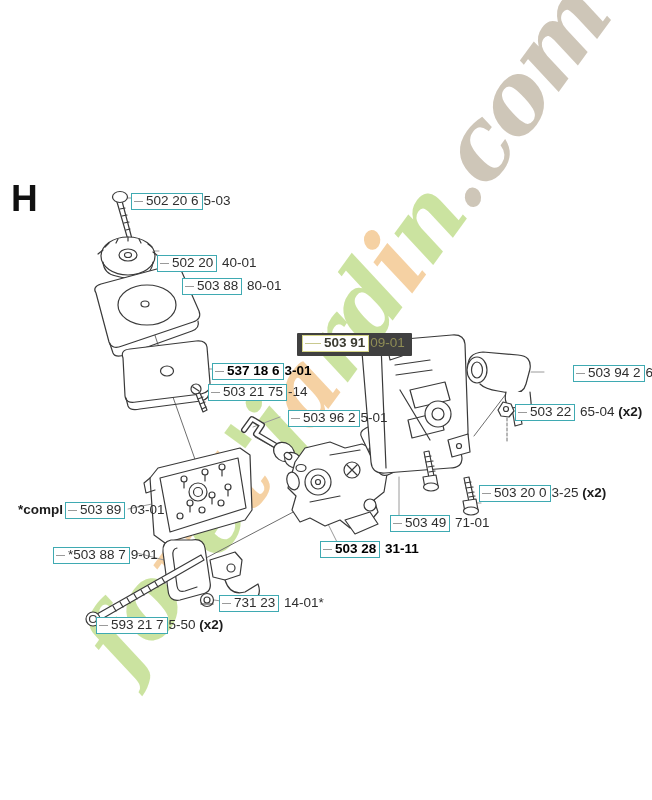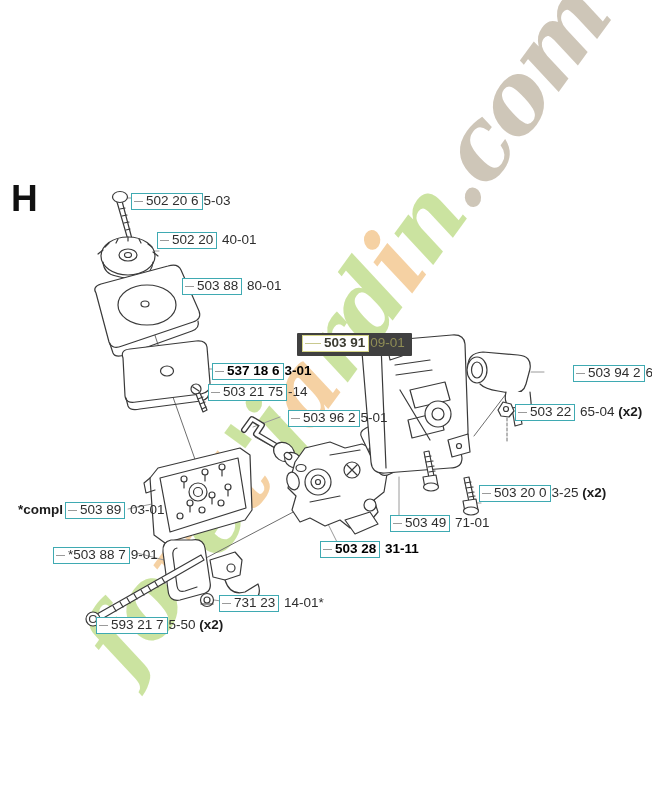--- a/index.html
+++ b/index.html
@@ -209,21 +209,21 @@
       <ellipse cx="471" cy="511" rx="7.5" ry="4"></ellipse>
     </g>
   </g>
 </svg>
 
 <div class="section-letter">H</div>
 
 <div class="plabel" style="left:131px;top:192px">
   <span class="bx">502 20 6</span><span class="rest">5-03</span>
 </div>
-<div class="plabel" style="left:157px;top:231px">
+<div class="plabel" style="left:157px;top:254px">
   <span class="bx">502 20</span><span class="rest"> 40-01</span>
 </div>
 <div class="plabel" style="left:182px;top:277px">
   <span class="bx">503 88</span><span class="rest"> 80-01</span>
 </div>
 <div class="plabel b" style="left:212px;top:362px">
   <span class="bx">537 18 6</span><span class="rest">3-01</span>
 </div>
 <div class="plabel" style="left:208px;top:383px">
   <span class="bx">503 21 75</span><span class="rest">-14</span>

